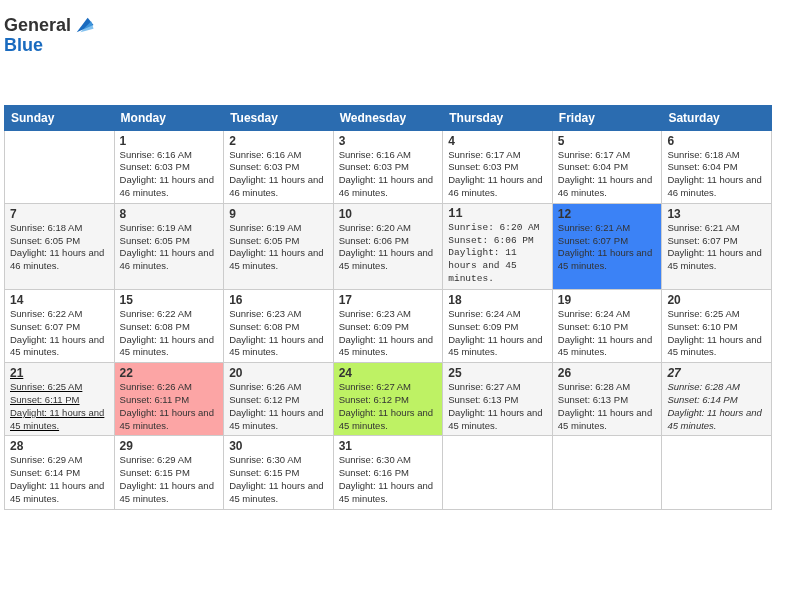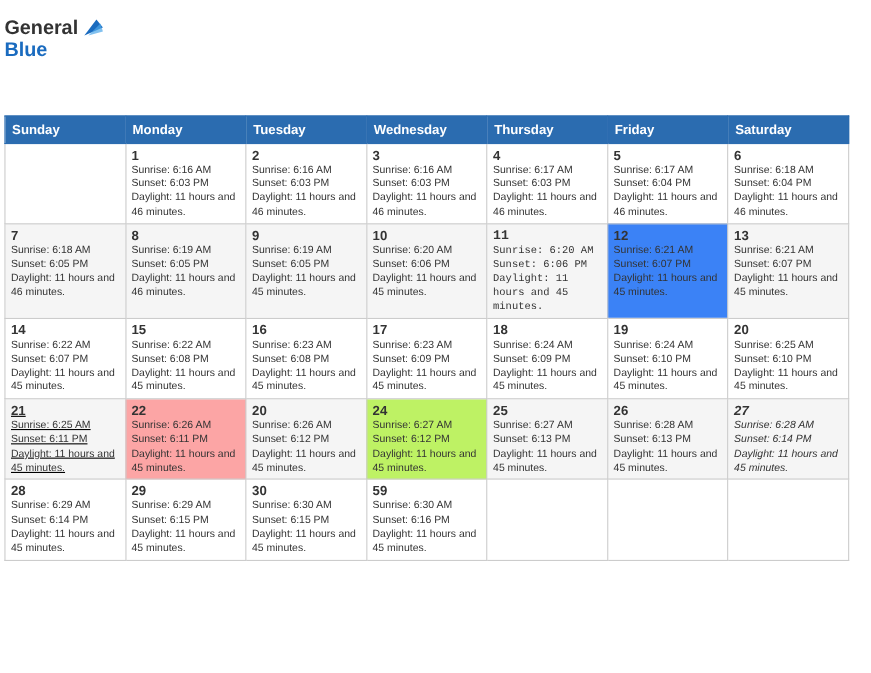--- a/index.html
+++ b/index.html
@@ -318,21 +318,21 @@
 Sunset: 6:15 PM
 Daylight: 11 hours and 45 minutes.</div>
           </td>
           <td>
             <span class="day-number">30</span>
             <div class="day-info" style="white-space: pre-line;">Sunrise: 6:30 AM
 Sunset: 6:15 PM
 Daylight: 11 hours and 45 minutes.</div>
           </td>
           <td>
-            <span class="day-number">59</span>
+            <span class="day-number">31</span>
             <div class="day-info" style="white-space: pre-line;">Sunrise: 6:30 AM
 Sunset: 6:16 PM
 Daylight: 11 hours and 45 minutes.</div>
           </td>
           <td class="empty-cell"></td>
           <td class="empty-cell"></td>
           <td class="empty-cell"></td>
         </tr>
       </tbody>
   </table>

